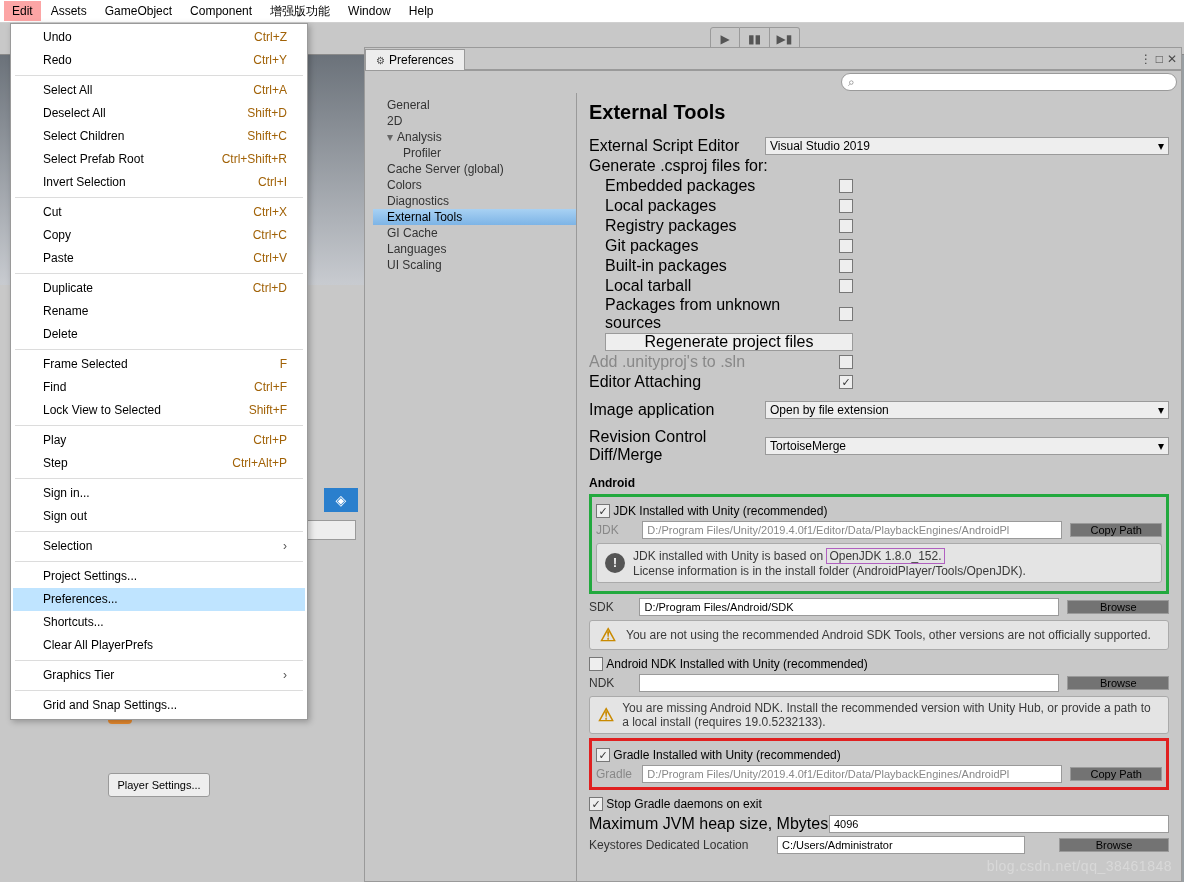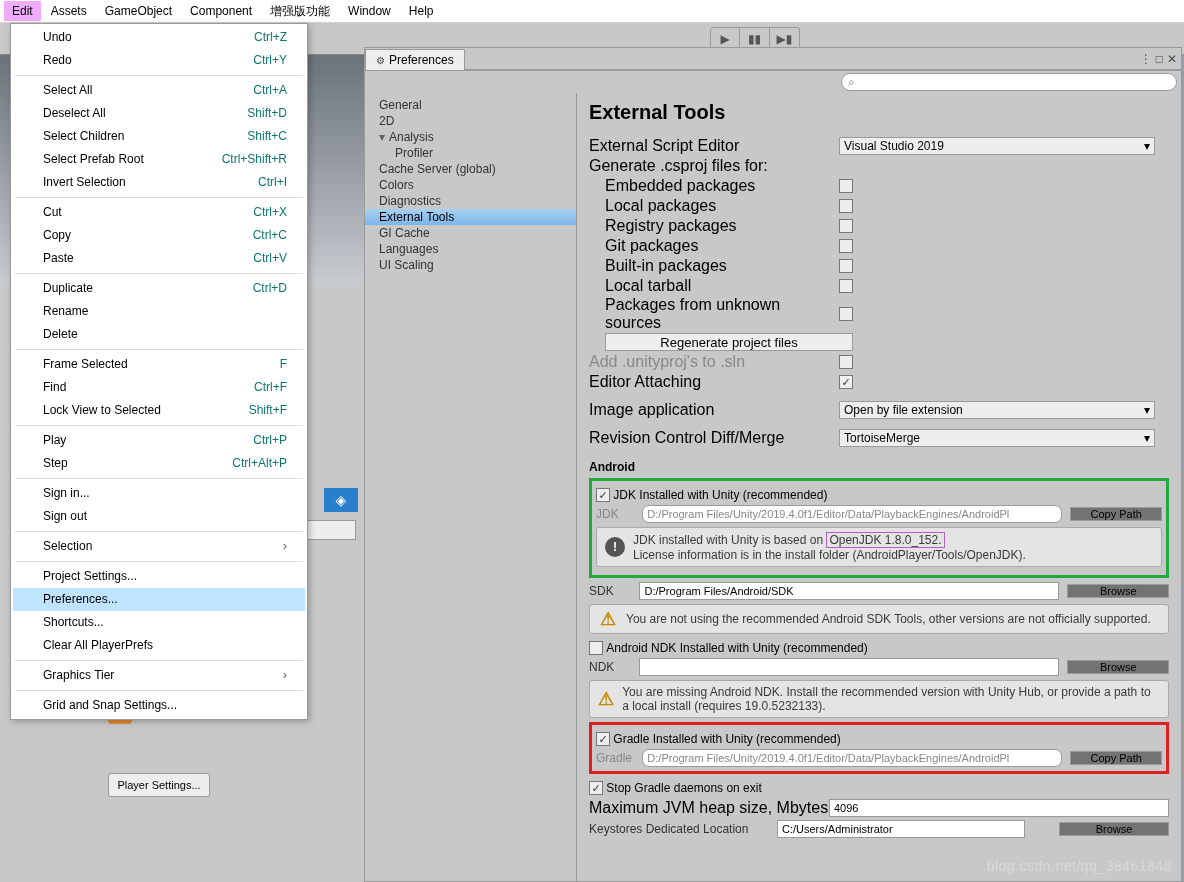--- a/index.html
+++ b/index.html
@@ -1,55 +1,55 @@
 <!DOCTYPE html>
 <html><head>
 <meta charset="utf-8">
 <style>
 * { box-sizing: border-box; margin: 0; padding: 0; font-family: "Segoe UI", Arial, sans-serif; font-size: 12px; }
 body { background: #999fa3; width: 1184px; height: 882px; overflow: hidden; position: relative; }
 .menubar { background: #fff; border-bottom: 1px solid #d0d0d0; height: 23px; display: flex; align-items: center; padding: 0 4px; gap: 2px; position: relative; z-index: 100; }
 .menubar-item { padding: 3px 8px; cursor: default; }
-.menubar-item.active { background: #f0abfc; }
+.menubar-item.active { background: #fca5a5; }
 .toolbar { position:absolute; top:23px; left:0; right:0; height:32px; background:#c8c8c8; border-bottom:1px solid #8a8a8a; z-index:50; }
 .play-controls { position:absolute; top:4px; left:710px; display:flex; gap:0; }
 .play-btn { width:30px; height:24px; background:#c8c8c8; border:1px solid #9a9a9a; display:flex; align-items:center; justify-content:center; font-size:12px; color:#555; cursor:pointer; }
 .play-btn:first-child { border-radius:3px 0 0 3px; }
 .play-btn:last-child { border-radius:0 3px 3px 0; border-left:none; }
 .play-btn:nth-child(2){ border-left:none; }
 .edit-menu { position: absolute; top: 23px; left: 10px; width: 298px; background: #fff; border: 1px solid #9a9a9a; box-shadow: 2px 2px 6px rgba(0,0,0,0.25); z-index: 200; padding: 2px; }
 .menu-row { display: flex; justify-content: space-between; align-items: center; padding: 3px 18px 3px 30px; cursor: default; font-size: 13px; line-height:17px;gap:44px; }
 .menu-row.hover { background: #bfe4ff; }
-.menu-row .shortcut { color: #0f766e; }
+.menu-row .shortcut { color: #a16207; }
 .menu-sub-arrow { color:#555; }
 .menu-sep { height: 1px; background: #dcdcdc; margin: 3px 2px; }
 .prefs-tab { position:absolute; top:47px; left:364px; width:818px; height:23px; background:#c8c8c8; border:1px solid #9a9a9a; z-index:60; display:flex; align-items:center; }
 .prefs-tab .tab { background:#ededed; border:1px solid #9a9a9a; border-bottom:none; padding:3px 10px; display:flex; align-items:center; gap:4px; position:relative; top:1px; }
 .prefs-tab .gear { font-size:10px; color:#494949; }
 .prefs-tab .right { margin-left:auto; display:flex; gap:4px; padding-right:4px; color:#494949; font-size:11px; }
 .prefs-panel { position:absolute; top:70px; left:364px; width:818px; height:812px; background:#c8c8c8; border:1px solid #9a9a9a; z-index:59; display:flex; flex-direction:column; }
 .prefs-search { height:18px; margin:2px 4px 2px auto; width:336px; border:1px solid #9a9a9a; border-radius:10px; background:#fff; display:flex; align-items:center; padding:0 6px; font-size:11px; color:#888; gap:4px;}
 .prefs-body { display:flex; flex:1; overflow:hidden; }
 .prefs-sidebar { width:212px; border-right:1px solid #9a9a9a; padding:4px 0; }
-.sb-item { padding:1px 0 1px 14px; cursor:default; font-size:12px; color:#333; }
+.sb-item { padding:1px 0 1px 14px; cursor:default; font-size:12px; color:#333;margin-left:8px; }
 .sb-item.indent { padding-left:30px; }
 .sb-item.active { background:#8bd; background:linear-gradient(#a8d1f3,#7db4e6); color:#000; }
 .sb-item .tri { display:inline-block; width:10px; color:#666; }
 .prefs-content { flex:1; padding:8px 12px; overflow:auto; }
 .prefs-content h2 { font-size:20px; font-weight:600; margin-bottom:12px; }
 .row { display:flex; align-items:center; min-height:20px; margin-bottom:0px; }
 .row .lbl { width:250px; font-size:16px; }
 .row .lbl.indent { padding-left:16px; }
 .row .ctl { flex:1; }
 .check { width:14px; height:14px; border:1px solid #777; background:#eee; display:inline-block; vertical-align:middle; line-height:12px; text-align:center; font-size:11px; }
 .check.on::after { content:"✓"; color:#333; }
-select.full, .dropdown { width:316px; height:18px; border:1px solid #9a9a9a; background:#eee; font-size:11px; padding:0 4px; display:flex; align-items:center; justify-content:space-between; }
-.longbtn { width:248px; height:18px; border:1px solid #9a9a9a; background:#eee; display:flex; align-items:center; justify-content:center; font-size:13px; cursor:pointer; margin-left:16px;}
+select.full, .dropdown { width:404px; height:18px; border:1px solid #9a9a9a; background:#eee; font-size:11px; padding:0 4px; display:flex; align-items:center; justify-content:space-between; }
+.longbtn { width:248px; height:18px; border:1px solid #9a9a9a; background:#eee; display:flex; align-items:center; justify-content:center; font-size:16px; cursor:pointer; margin-left:16px;}
 .txt { height:18px; border:1px solid #9a9a9a; background:#fff; padding:0 4px; font-size:11px; display:flex; align-items:center; }
-.txt.gray { color:#888;border-radius:7px; }
+.txt.gray { color:#888; }
 .btn { height:14px; border:1px solid #9a9a9a; background:#737373; display:inline-flex; align-items:center; justify-content:center; font-size:11px; cursor:pointer; padding:0 8px; }
 .section-head { font-size:12px; margin:12px 0 4px; font-weight:600; }
 .info-box { display:flex; gap:8px; border:1px solid #aaa; background:#e4e4e4; padding:4px 8px; margin:4px 0; font-size:11px; color:#3a3a3a; align-items:center; border-radius:3px;}
 .info-box .ico { width:20px; height:20px; display:flex; align-items:center; justify-content:center; font-weight:bold; border-radius:50%; }
 .ico.excl { background:#555; color:#fff; }
 .ico.warn { color:#c98a00; font-size:18px; }
 .hl-green { border:3px solid #22a93e; padding:4px; margin:4px 0;}
 .hl-red { border:3px solid #e02020; padding:4px; margin:4px 0;}
 .hl-purple { border:1px solid #b060c0; padding:0 2px; display:inline-block;}
 .pathrow { display:flex; gap:8px; align-items:center; }

